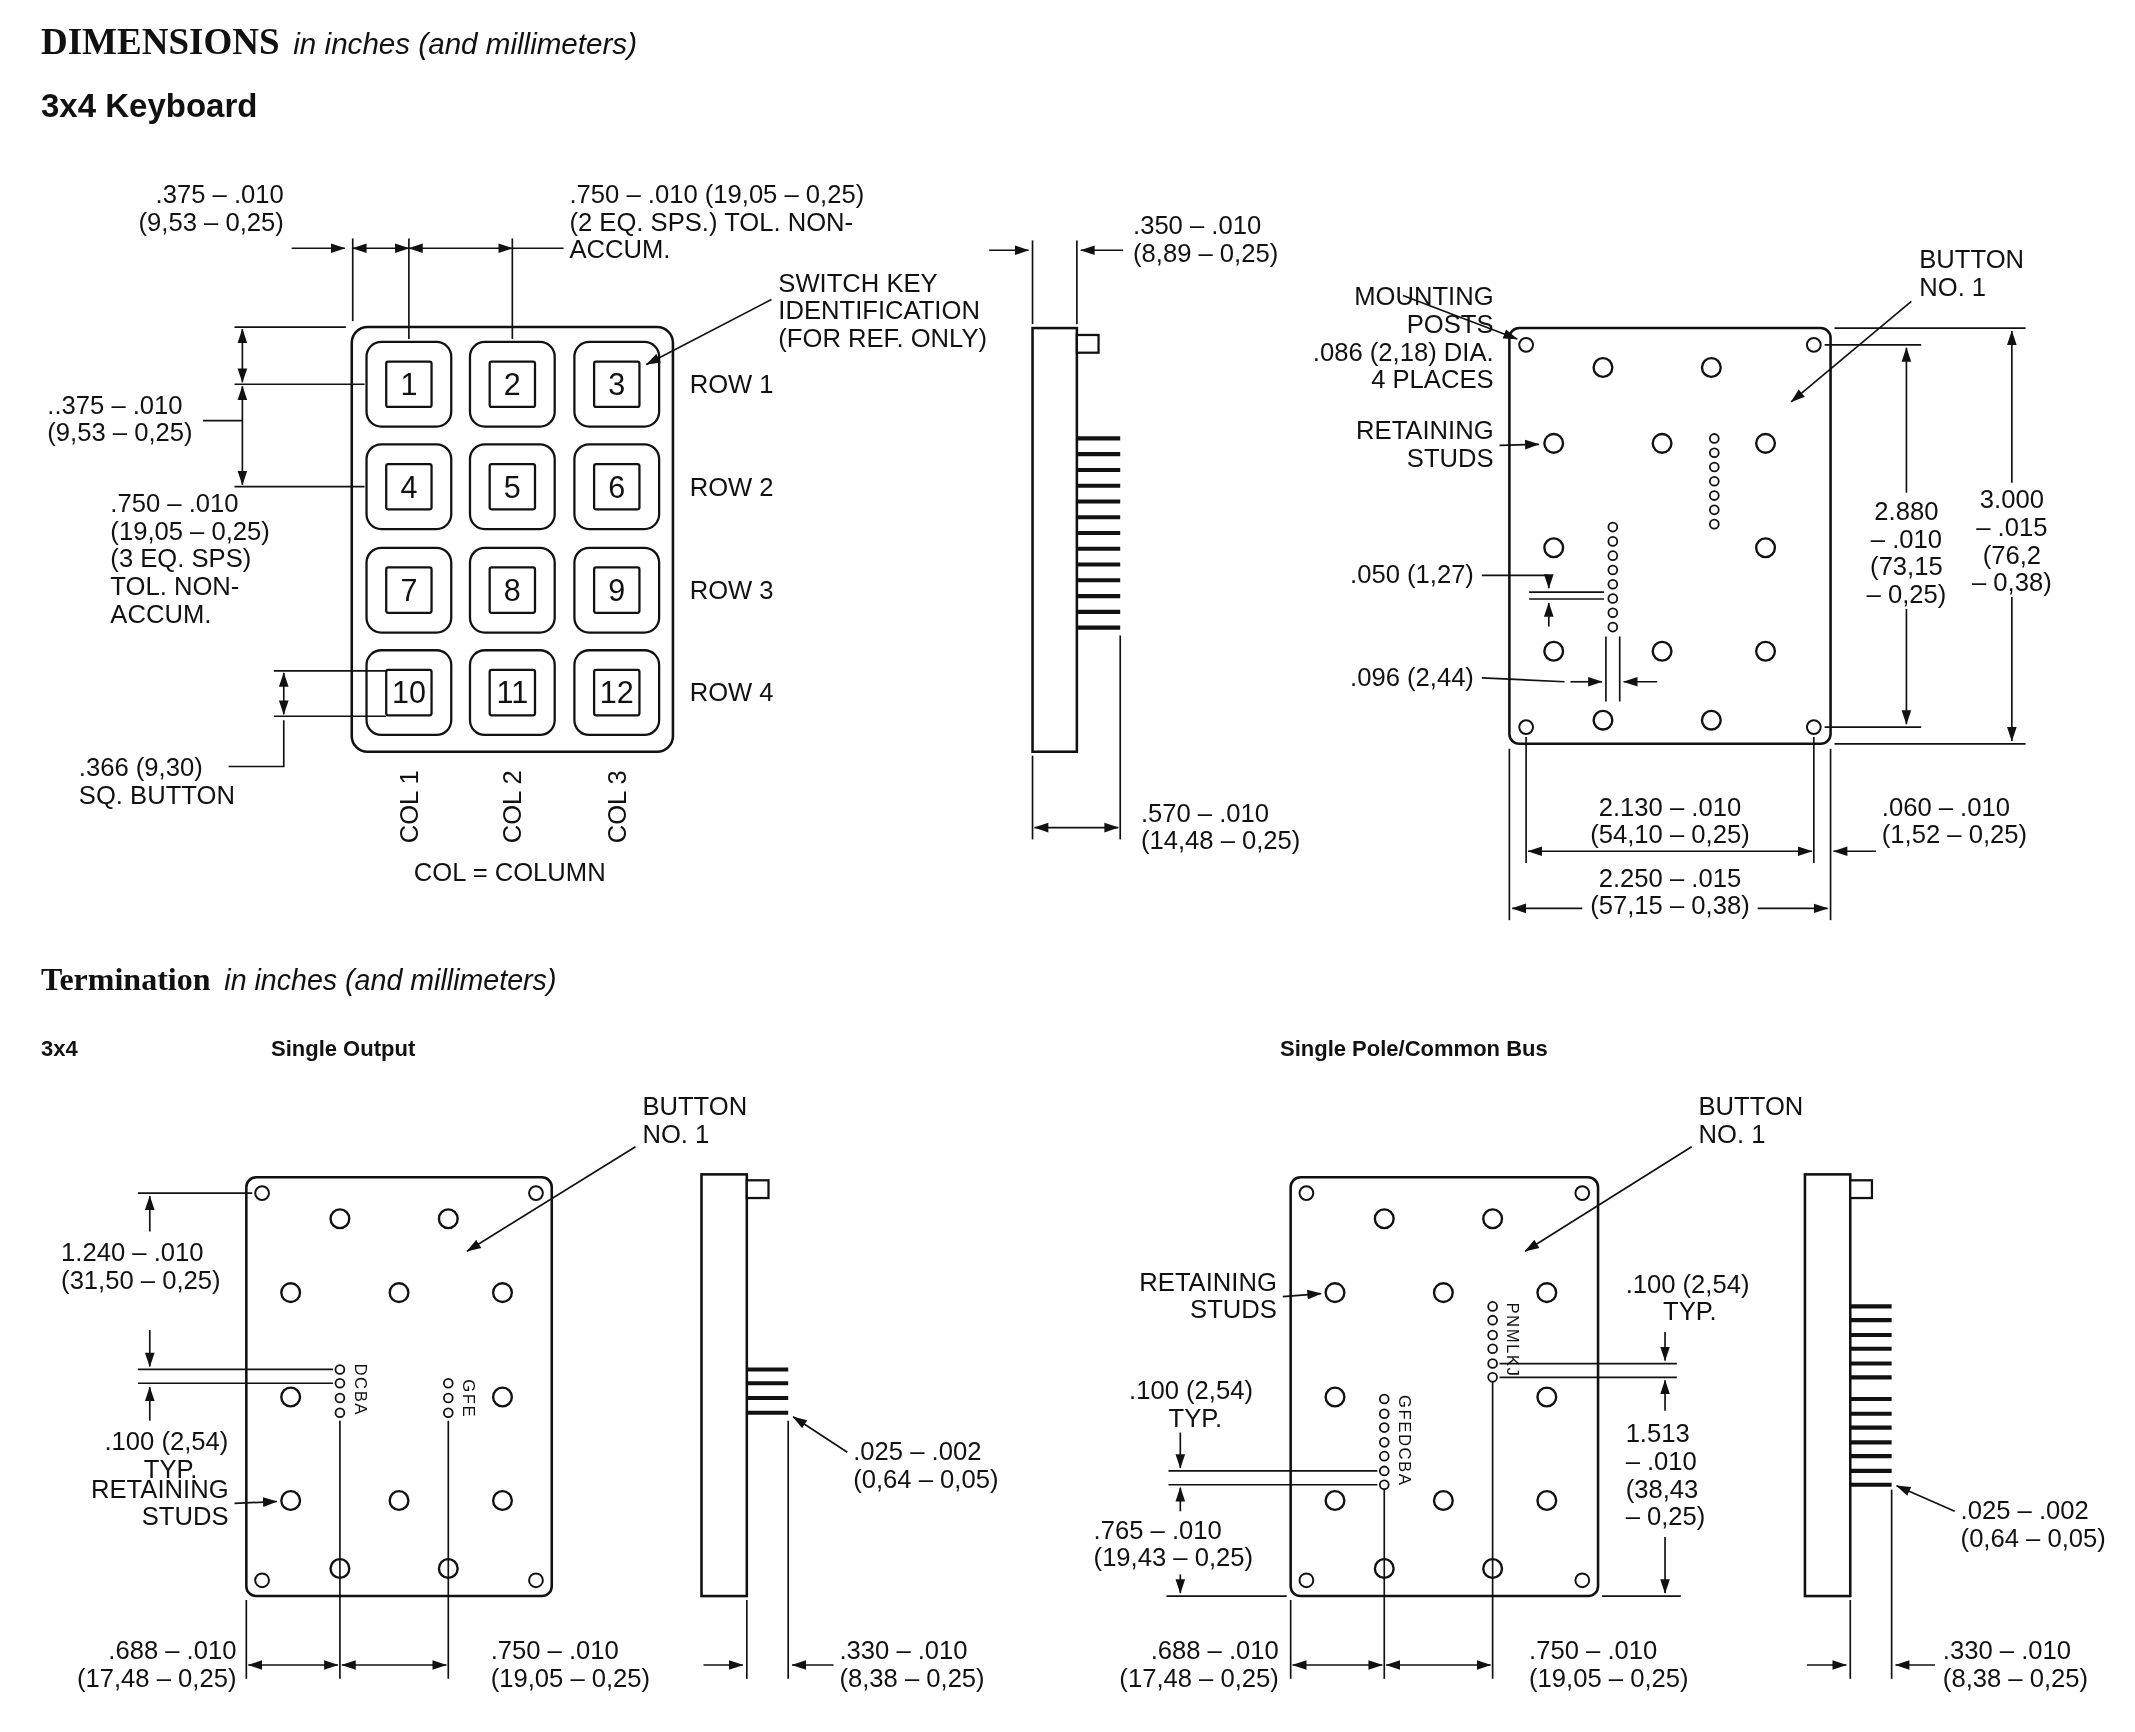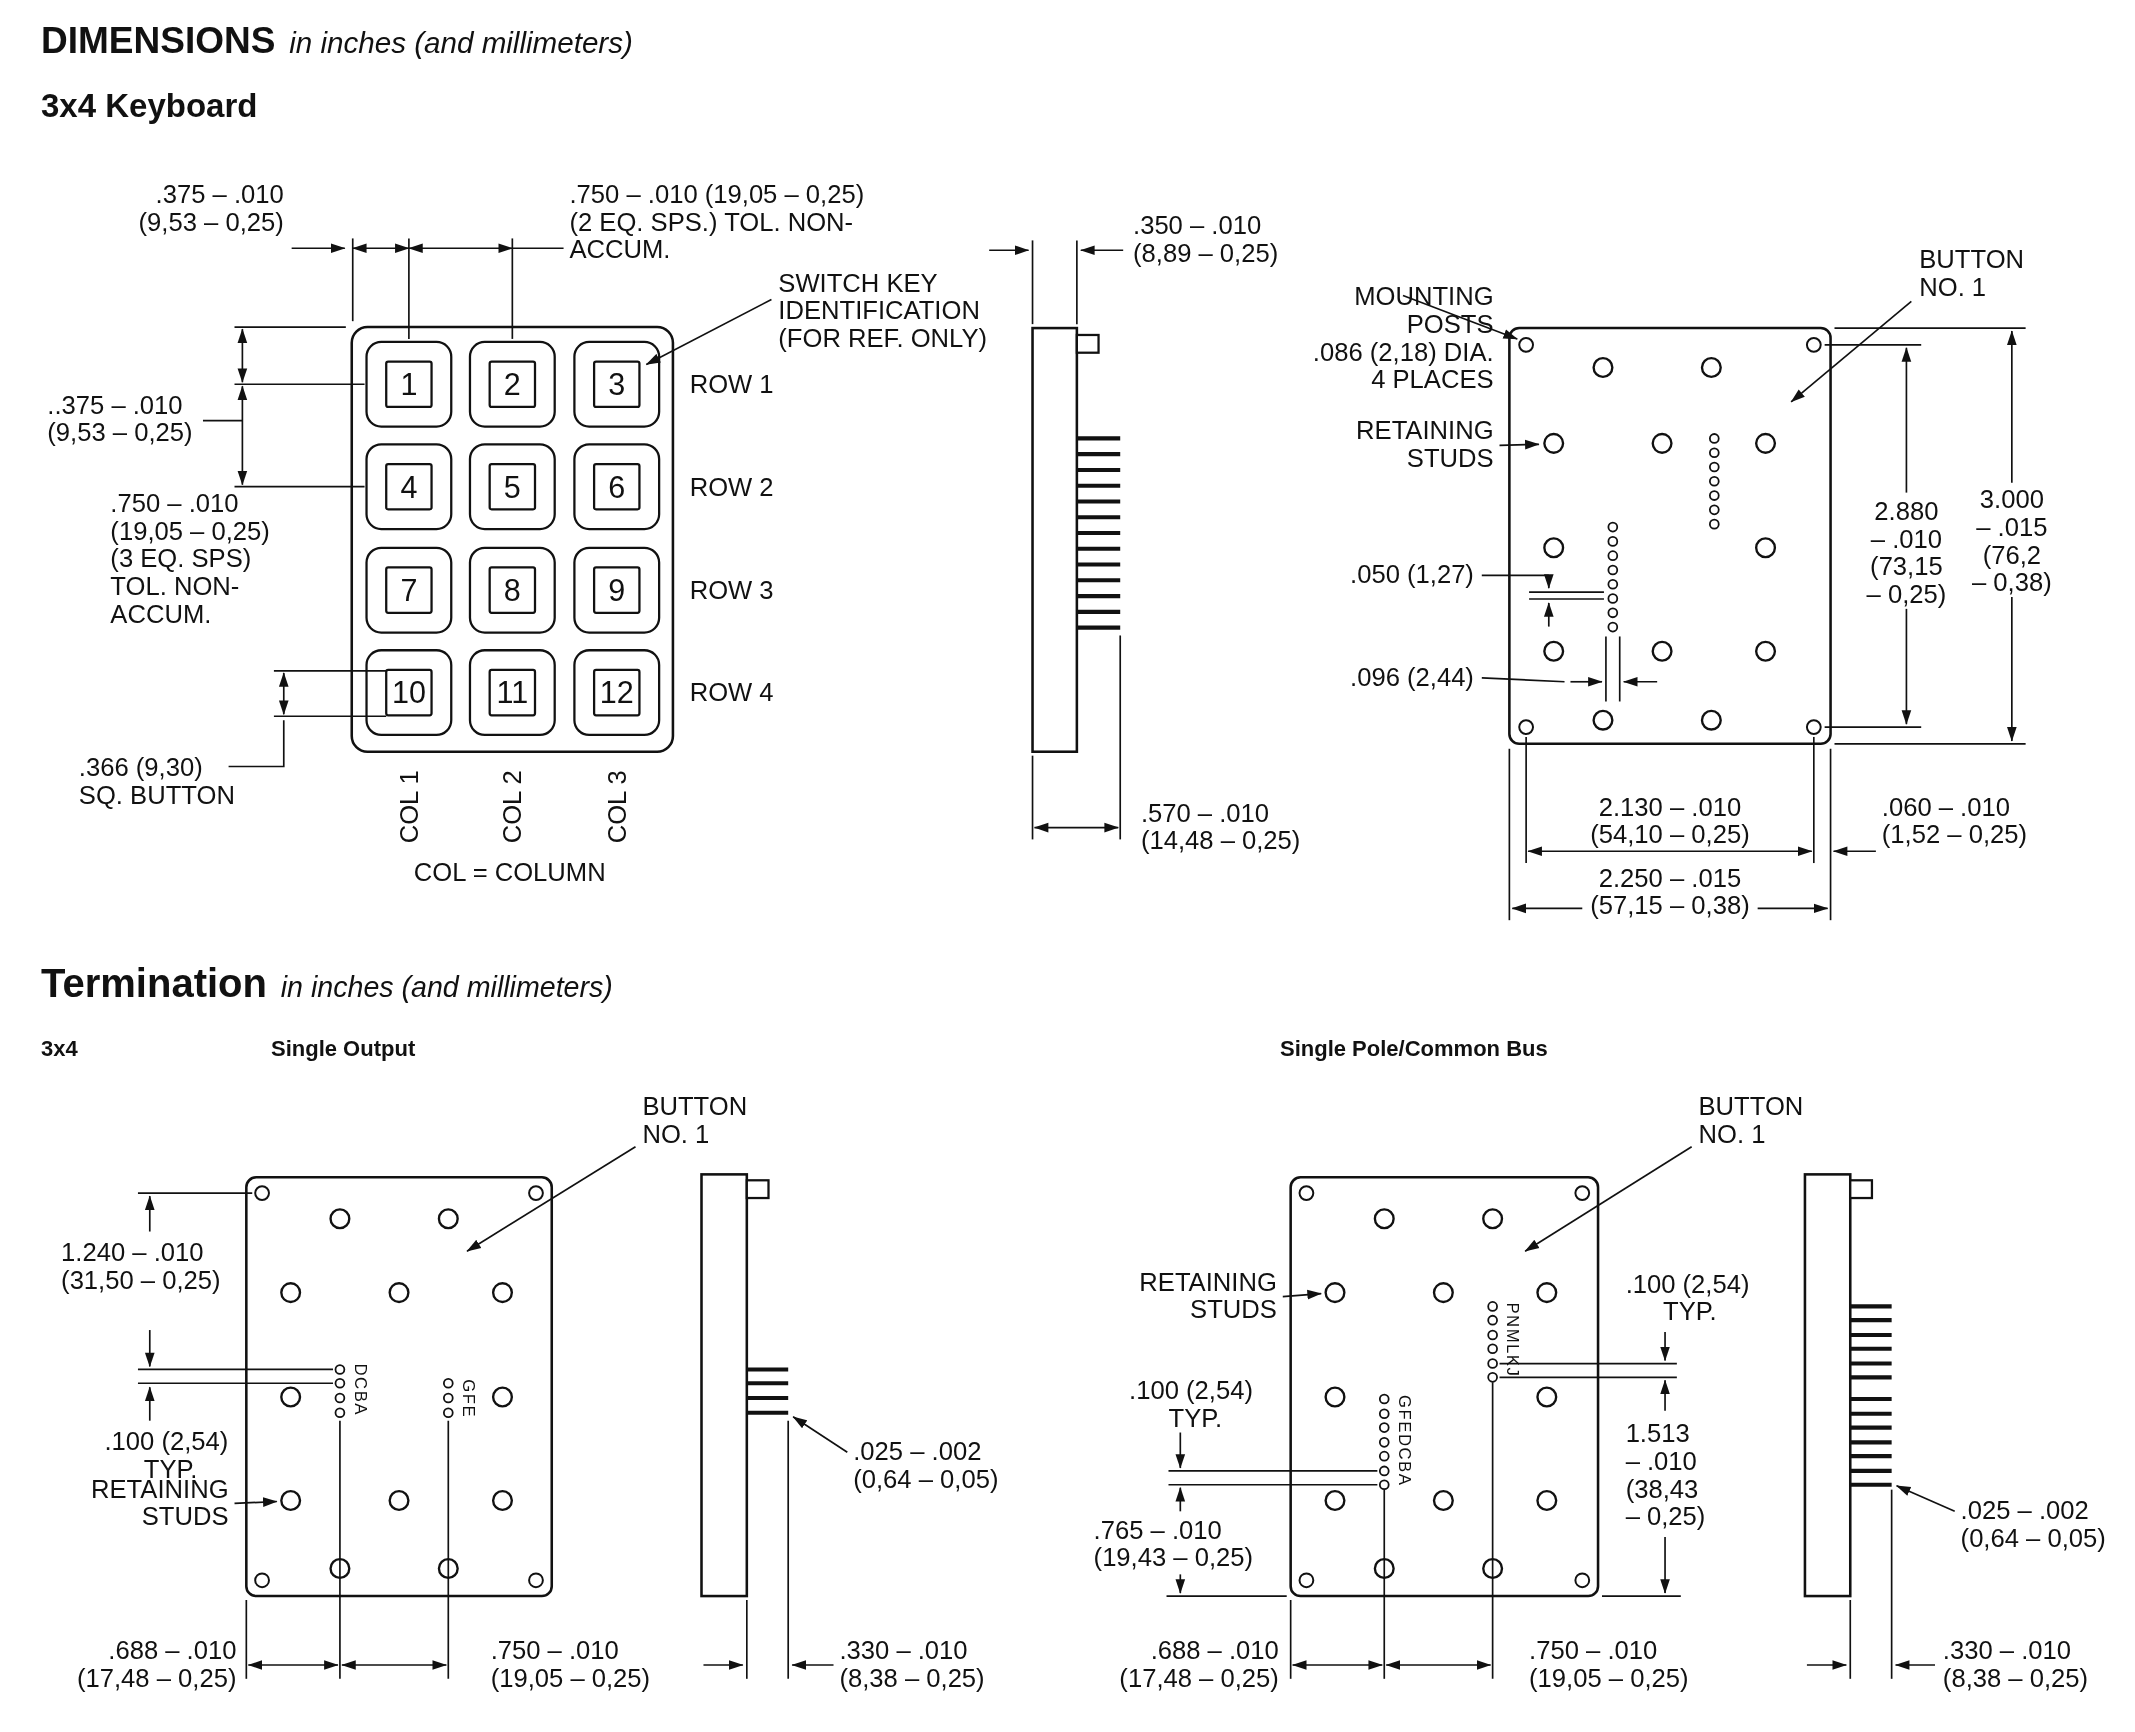--- a/index.html
+++ b/index.html
@@ -1,26 +1,26 @@
 <!DOCTYPE html>
 <html><head>
 <meta charset="utf-8">
 <style>
   * { margin:0; padding:0; box-sizing:border-box; }
   body { background:#fff; }
   .page { position:relative; width:2136px; height:1733px; background:#fff; overflow:hidden;
           font-family:"Liberation Sans", sans-serif; color:#111; }
   .hdr { position:absolute; left:41px; white-space:nowrap; }
-  .hdr .b { font-weight:bold; }
+  .hdr .b { font-weight:bold;font-family:Liberation Serif, serif; }
   #title { top:19.7px; font-size:29.6px; }
   #title .b { font-size:37px; }
   #title .n, #term-title .n { margin-left:13.8px;font-style:italic; }
   #subtitle { top:87px; font-size:33px; font-weight:bold; }
   #term-title { top:961px; font-size:28.6px; }
-  #term-title .b { font-size:40px; }
+  #term-title .b { font-size:32px; }
   .sec-label { position:absolute; font-weight:bold; font-size:22px; white-space:nowrap; top:1036px; }
   #lbl-3x4 { left:41px; }
   #lbl-matrix { left:271px; }
   #lbl-single { left:1280px; }
   svg.draw { position:absolute; left:0; top:0; }
   svg text { font-family:"Liberation Sans", sans-serif; font-size:26px; fill:#111; }
   .te { text-anchor:end; }
   .tm { text-anchor:middle; }
   .bn { font-size:31px; text-anchor:middle; }
   .rot { font-size:17px; letter-spacing:1.5px; }

